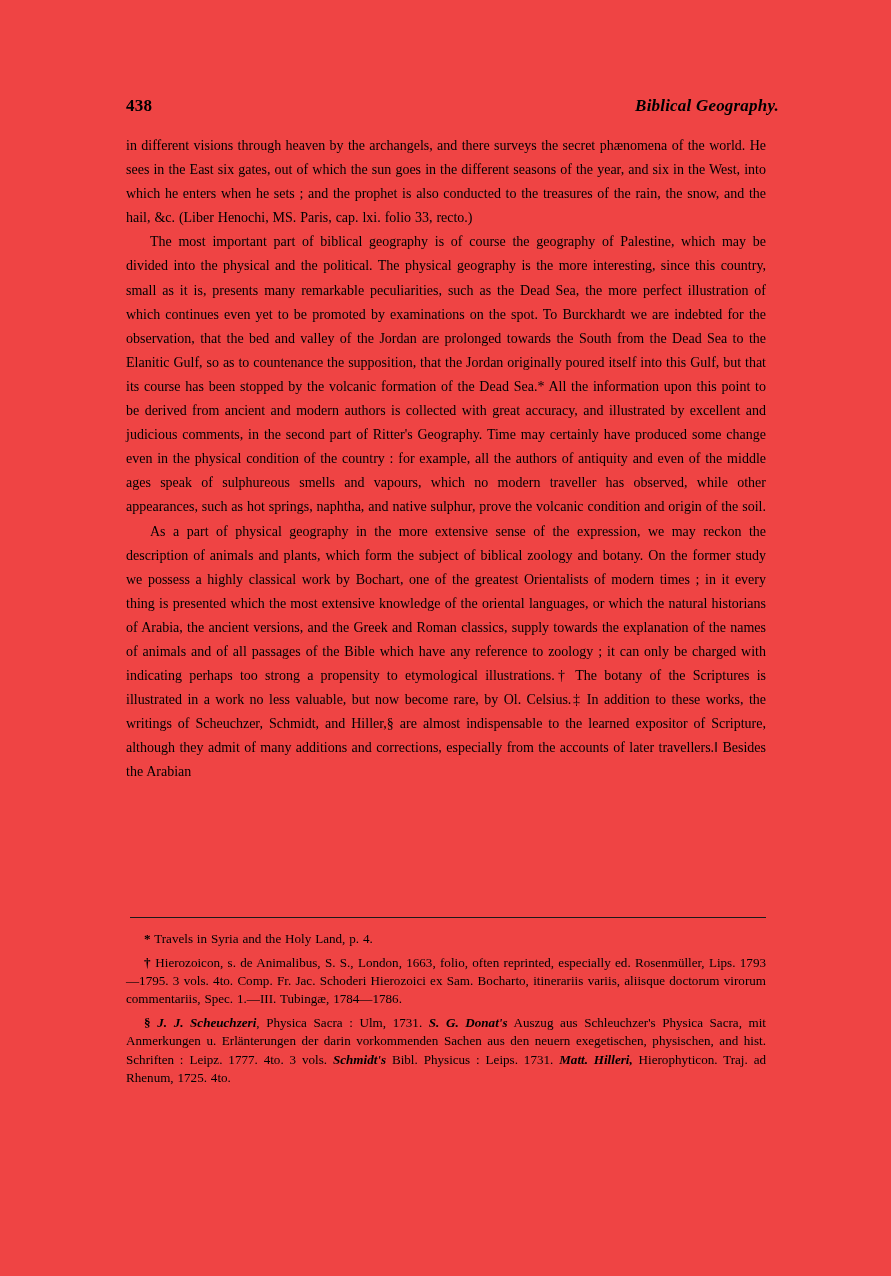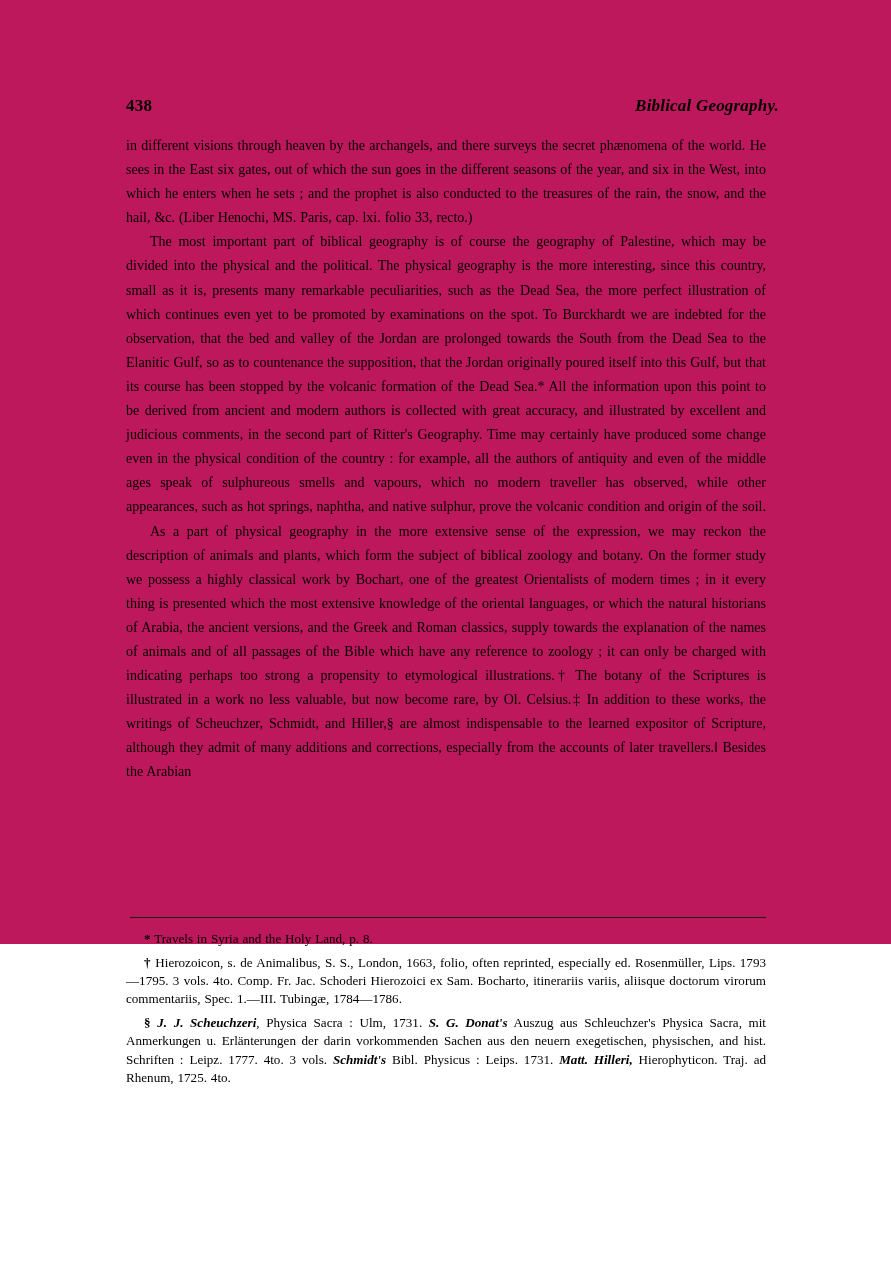--- a/index.html
+++ b/index.html
@@ -14,22 +14,22 @@
     font-family: "Liberation Serif", "DejaVu Serif", serif;
     color: #000000;
     overflow: hidden;
   }
 
   .page {
     position: absolute;
     left: 0;
     top: 0;
     width: 891px;
-    height: 944px;
-    background: #be185d;
+    height: 1276px;
+    background: #ef4444;
   }
 
   
   .header {
     position: absolute;
     left: 126px;
     top: 96px;
     width: 640px;
     height: 26px;
   }
@@ -122,18 +122,18 @@
 
   <div class="body-block" id="body-block">
       <p class="para">in different visions through heaven by the archangels, and there surveys the secret phænomena of the world.  He sees in the East six gates, out of which the sun goes in the different seasons of the year, and six in the West, into which he enters when he sets ; and the prophet is also conducted to the treasures of the rain, the snow, and the hail, &amp;c. (Liber Henochi, MS. Paris, cap. lxi. folio 33, recto.)</p>
       <p class="para indent">The most important part of biblical geography is of course the geography of Palestine, which may be divided into the physical and the political.  The physical geography is the more interesting, since this country, small as it is, presents many remarkable peculiarities, such as the Dead Sea, the more perfect illustration of which continues even yet to be promoted by examinations on the spot.  To Burckhardt we are indebted for the observation, that the bed and valley of the Jordan are prolonged towards the South from the Dead Sea to the Elanitic Gulf, so as to countenance the supposition, that the Jordan originally poured itself into this Gulf, but that its course has been stopped by the volcanic formation of the Dead Sea.*  All the information upon this point to be derived from ancient and modern authors is collected with great accuracy, and illustrated by excellent and judicious comments, in the second part of Ritter's Geography.  Time may certainly have produced some change even in the physical condition of the country : for example, all the authors of antiquity and even of the middle ages speak of sulphureous smells and vapours, which no modern traveller has observed, while other appearances, such as hot springs, naphtha, and native sulphur, prove the volcanic condition and origin of the soil.</p>
       <p class="para indent">As a part of physical geography in the more extensive sense of the expression, we may reckon the description of animals and plants, which form the subject of biblical zoology and botany.  On the former study we possess a highly classical work by Bochart, one of the greatest Orientalists of modern times ; in it every thing is presented which the most extensive knowledge of the oriental languages, or which the natural historians of Arabia, the ancient versions, and the Greek and Roman classics, supply towards the explanation of the names of animals and of all passages of the Bible which have any reference to zoology ; it can only be charged with indicating perhaps too strong a propensity to etymological illustrations.† The botany of the Scriptures is illustrated in a work no less valuable, but now become rare, by Ol. Celsius.‡  In addition to these works, the writings of Scheuchzer, Schmidt, and Hiller,§ are almost indispensable to the learned expositor of Scripture, although they admit of many additions and corrections, especially from the accounts of later travellers.‖  Besides the Arabian</p>
     </div>
 
   <div class="fn-rule"></div>
 
   <div class="footnotes" id="footnotes">
-      <p class="fn"><span class="mark">*</span> <span>Travels in Syria and the Holy Land, p. 8.</span></p>
+      <p class="fn"><span class="mark">*</span> <span>Travels in Syria and the Holy Land, p. 4.</span></p>
       <p class="fn"><span class="mark">†</span> <span>Hierozoicon, s. de Animalibus, S. S., London, 1663, folio, often reprinted, especially ed. Rosenmüller, Lips. 1793—1795.  3 vols. 4to.  Comp. Fr. Jac. Schoderi Hierozoici ex Sam. Bocharto, itinerariis variis, aliisque doctorum virorum commentariis, Spec. 1.—III.  Tubingæ, 1784—1786.</span></p>
       <p class="fn"><span class="mark">§</span> <i>J. J. Scheuchzeri</i><span>, Physica Sacra : Ulm, 1731.  </span><i>S. G. Donat's</i><span> Auszug aus Schleuchzer's Physica Sacra, mit Anmerkungen u. Erlänterungen der darin vorkommenden Sachen aus den neuern exegetischen, physischen, and hist. Schriften : Leipz. 1777.  4to.  3 vols.  </span><i>Schmidt's</i><span> Bibl. Physicus : Leips. 1731.  </span><i>Matt. Hilleri,</i><span> Hierophyticon. Traj. ad Rhenum, 1725.  4to.</span></p>
     </div>
 
 </div>
 
 </body></html>

